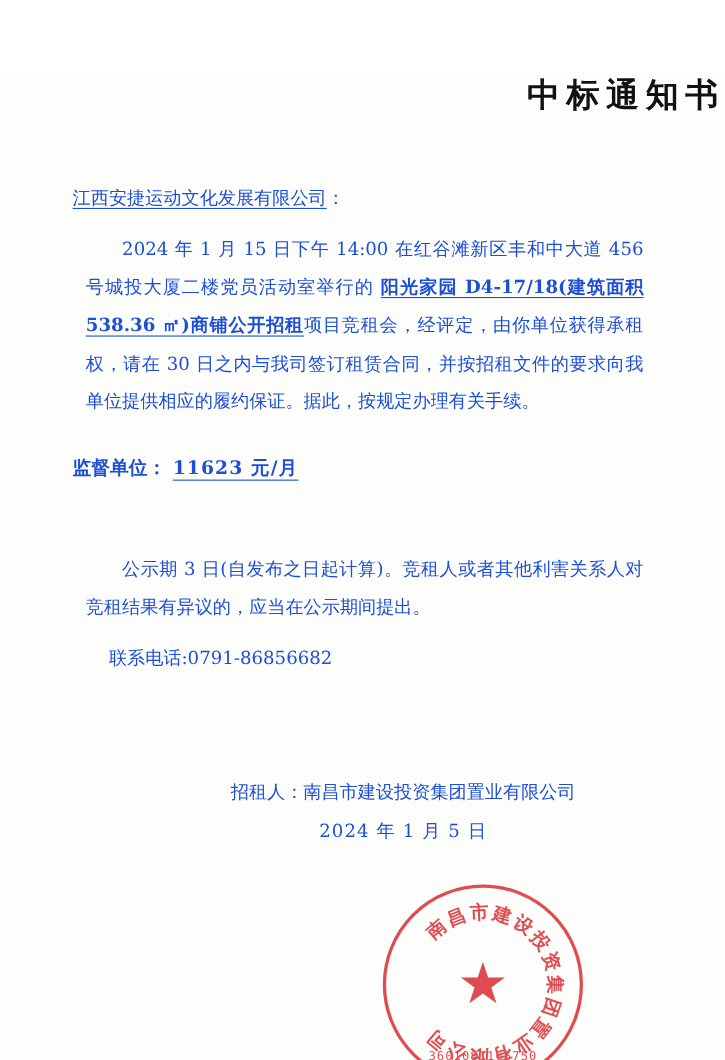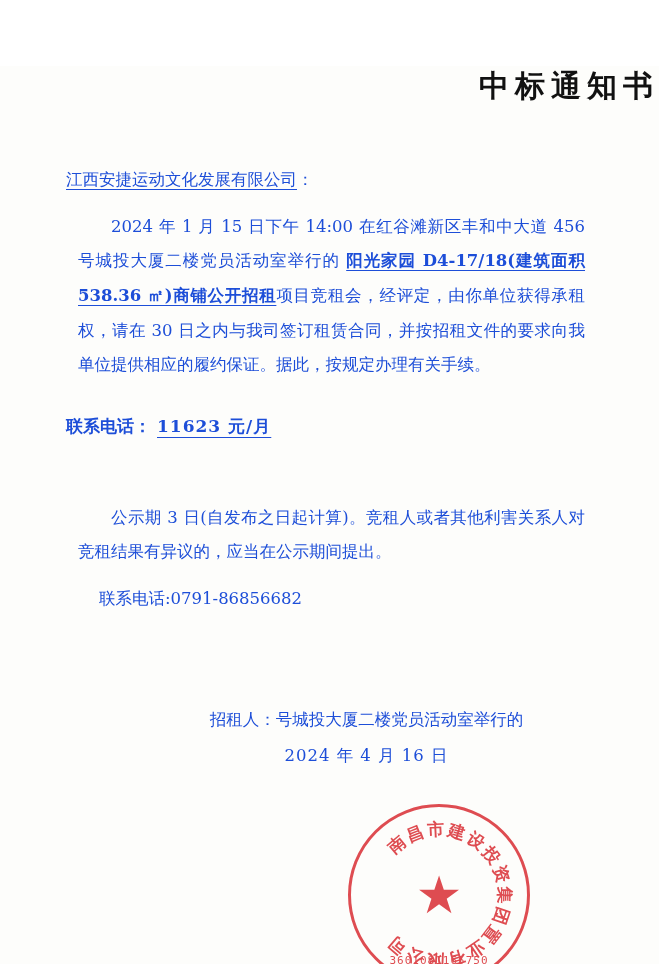--- a/index.html
+++ b/index.html
@@ -157,31 +157,31 @@
 <div class="page">
 
   <h1 class="doc-title">中标通知书</h1>
 
   <div class="body-area">
 
     <div class="addressee"><span class="u">江西安捷运动文化发展有限公司</span><span>：</span></div>
 
     <p class="para indent"><span>2024 年 1 月 15 日下午 14:00 在红谷滩新区丰和中大道 456 号城投大厦二楼党员活动室举行的 </span><span class="u b">阳光家园 D4-17/18(建筑面积 538.36 ㎡)商铺公开招租</span><span>项目竞租会，经评定，由你单位获得承租权，请在 30 日之内与我司签订租赁合同，并按招租文件的要求向我单位提供相应的履约保证。据此，按规定办理有关手续。</span></p>
 
-    <div class="result-line"><span>联系电话：</span><span class="result-value">11623 元/月</span></div>
+    <div class="result-line"><span>监督单位：</span><span class="result-value">11623 元/月</span></div>
 
     <div class="gap-small"></div>
 
     <p class="para indent">公示期 3 日(自发布之日起计算)。竞租人或者其他利害关系人对竞租结果有异议的，应当在公示期间提出。</p>
 
     <p class="info-line">联系电话:0791-86856682</p>
 
     <div class="sign-block">
-      <p class="sign-line">招租人：号城投大厦二楼党员活动室举行的</p>
-      <p class="sign-date">2024 年 4 月 16 日</p>
+      <p class="sign-line">招租人：南昌市建设投资集团置业有限公司</p>
+      <p class="sign-date">2024 年 1 月 5 日</p>
     </div>
   </div>
 
   <div class="seal">
     <div class="seal-inner"></div>
     <div class="seal-text" id="seal-ring-text">
         <span class="seal-char" style="transform: translate(-42.424px, -50.5589px) rotate(-40deg);">南</span>
         <span class="seal-char" style="transform: translate(-24.1125px, -61.4377px) rotate(-21.4286deg);">昌</span>
         <span class="seal-char" style="transform: translate(-3.28983px, -65.918px) rotate(-2.85714deg);">市</span>
         <span class="seal-char" style="transform: translate(17.8755px, -63.5332px) rotate(15.7143deg);">建</span>

